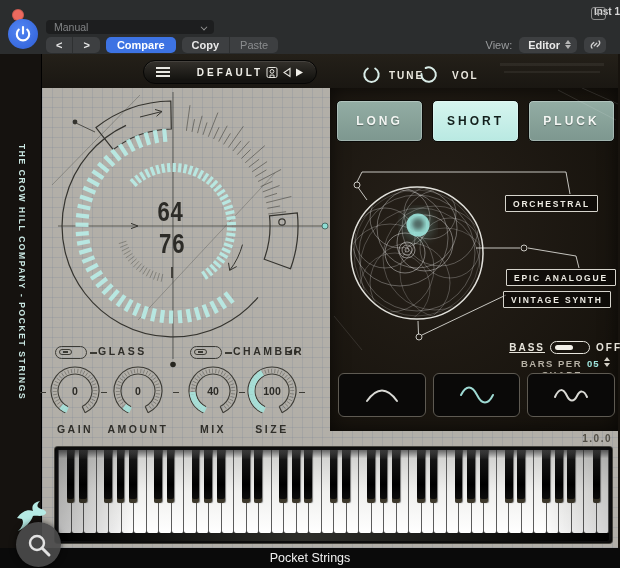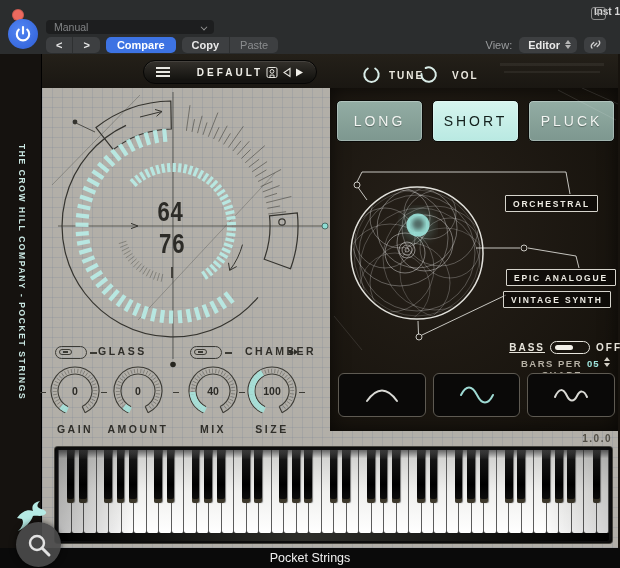--- a/index.html
+++ b/index.html
@@ -61,21 +61,21 @@
       repeating-linear-gradient(90deg,rgba(85,105,140,.15) 0 1px,transparent 1px 10px);}
   .darkpanel{position:absolute;left:330px;top:88px;width:288px;height:343px;
     background:radial-gradient(130% 120% at 35% 42%,#262019 0%,#17130d 55%,#0f0c08 100%);
     box-shadow:inset 0 0 18px rgba(0,0,0,.6);}
 
   
   .art-row{position:absolute;left:336px;top:100px;width:279px;height:42px;display:flex;gap:9px;}
   .art-btn{flex:1;border-radius:5px;border:1px solid #0a0a08;display:flex;align-items:center;justify-content:center;
     background:linear-gradient(180deg,#93ada4 0%,#7d978f 100%);
     box-shadow:inset 0 0 0 1px rgba(255,255,255,.28);
-    color:#f3f6f3;font-size:14px;font-weight:400;letter-spacing:3px;text-shadow:0 1px 1px rgba(0,0,0,.35);}
+    color:#f3f6f3;font-size:12px;font-weight:700;letter-spacing:3px;text-shadow:0 1px 1px rgba(0,0,0,.35);}
   .art-btn.active{background:linear-gradient(180deg,#d6f5ef 0%,#b9e9e2 100%);color:#13201d;text-shadow:none;}
 
   
   .style-tag{position:absolute;border:1px solid #d6d4cc;background:rgba(8,6,4,.55);color:#edebe3;
     font-size:8.5px;font-weight:700;letter-spacing:1.8px;padding:3px 7px 2px;border-radius:1px;white-space:nowrap;}
 
   
   .bass-label,.off-label{position:absolute;color:#e6e3da;font-size:10px;font-weight:700;letter-spacing:2px;}
   .bass-toggle{position:absolute;width:40px;height:13px;border:1.5px solid #e8e6de;border-radius:7px;}
   .bass-knob{position:absolute;left:4px;top:2.5px;width:18px;height:5px;border-radius:3px;background:#f2f0e8;}
@@ -373,21 +373,21 @@
   </div>
   <div class="abs mic-dash" style="left:90px;top:352px;"></div>
   <div class="abs mic-label" style="left:98px;top:345px;text-align:center;">GLASS</div>
 
   <div class="abs mic-pill" style="left:190px;top:346px;">
     <div class="mic-knob">
         <i></i>
       </div>
   </div>
   <div class="abs mic-dash" style="left:225px;top:352px;"></div>
-  <div class="abs mic-label" style="left:233px;top:345px;margin-left:12px;">CHAMBER</div>
+  <div class="abs mic-label" style="left:233px;top:345px;">CHAMBER</div>
   <div class="abs chamber-arrows" style="left:288px;top:349px;">
     <i class="l"></i>
       <i class="r"></i>
   </div>
 
   <div class="abs knob-dash" style="left:40px;"></div>
   <div class="abs knob-dash" style="left:101px;"></div>
   <div class="abs knob-dash" style="left:173px;"></div>
   <div class="abs knob-dash" style="left:239px;"></div>
   <div class="abs knob-dash" style="left:299px;"></div>

